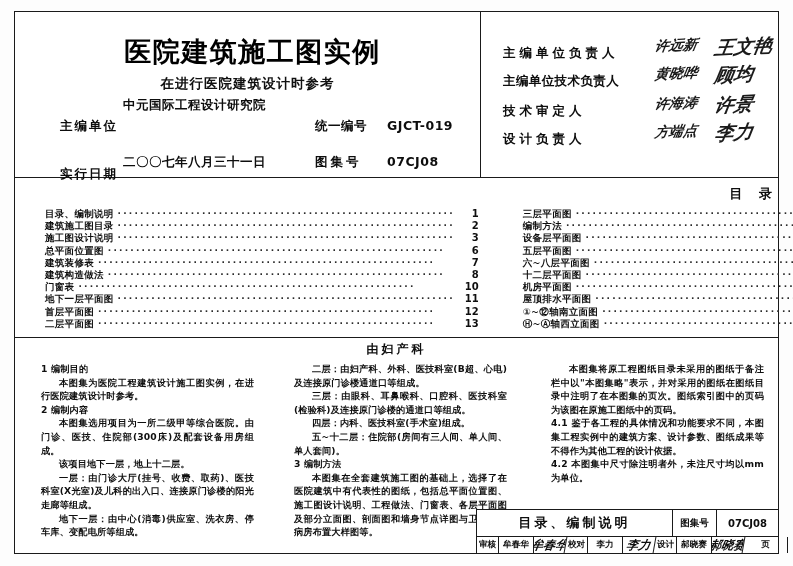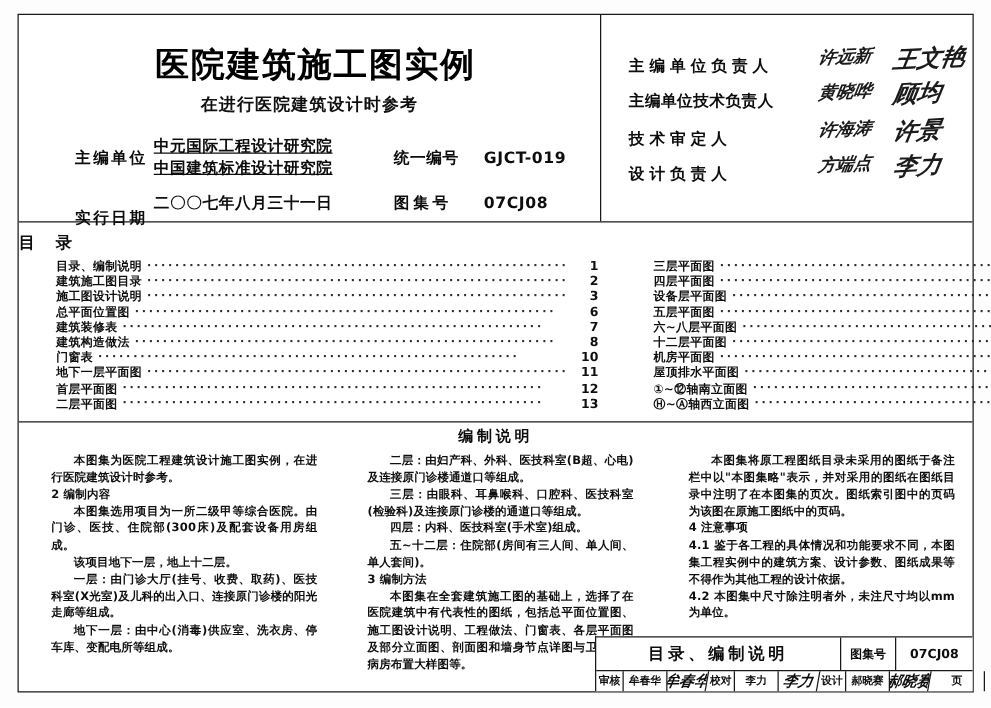--- a/index.html
+++ b/index.html
@@ -80,21 +80,21 @@
   }
 
   .meta-row {
     position: absolute;
     font-size: 12.5px;
     font-weight: bold;
     color: #0d0d0d;
     letter-spacing: 0.5px;
   }
   .lbl-unit   { left: 45px;  top: 106px; letter-spacing: 2px; text-align: center; }
-  .val-unit   { left: 108px; top: 96px;  line-height: 17px; letter-spacing: 0.5px; text-decoration: underline;}
+  .val-unit   { left: 108px; top: 84px;  line-height: 17px; letter-spacing: 0.5px;}
   .lbl-date   { left: 45px;  top: 154px; letter-spacing: 2px; }
   .val-date   { left: 108px; top: 142px; letter-spacing: 0.5px; }
   .lbl-code   { left: 300px; top: 106px; letter-spacing: 0.5px;}
   .val-code   { left: 372px; top: 106px; font-family: "DejaVu Sans", sans-serif; letter-spacing: 0.5px;}
   .lbl-atlas  { left: 300px; top: 142px; letter-spacing: 3px;}
   .val-atlas  { left: 372px; top: 142px; font-family: "DejaVu Sans", sans-serif; letter-spacing: 0.5px;}
 
   
   .sig-row {
     position: absolute;
@@ -129,21 +129,21 @@
   .toc-band {
     position: absolute;
     left: 0;
     top: 166px;
     width: 100%;
     height: 160px;
     box-sizing: border-box;
     border-bottom: 1.4px solid #1a1a1a;
   }
   .section-heading {
-    text-align: left;
+    text-align: right;
     font-size: 13px;
     font-weight: bold;
     letter-spacing: 6px;
     padding-top: 7px;
     color: #0d0d0d;
   }
   .toc-cols {
     position: absolute;
     left: 0; right: 0;
     top: 30px;
@@ -313,21 +313,20 @@
 
     <div class="header-band">
 
       <div class="header-left">
         <div class="main-title">医院建筑施工图实例</div>
         <div class="sub-title">在进行医院建筑设计时参考</div>
 
         <div class="meta-row lbl-unit">主编单位</div>
         <div class="meta-row val-unit">
           <div>中元国际工程设计研究院</div>
-          <div>中国建筑标准设计研究院</div>
         </div>
 
         <div class="meta-row lbl-date">实行日期</div>
         <div class="meta-row val-date">二〇〇七年八月三十一日</div>
 
         <div class="meta-row lbl-code">统一编号</div>
         <div class="meta-row val-code">GJCT-019</div>
 
         <div class="meta-row lbl-atlas">图集号</div>
         <div class="meta-row val-atlas">07CJ08</div>
@@ -411,21 +410,21 @@
               <span class="toc-dots">····························································</span>
               <span class="toc-page">13</span>
             </div>
           </div>
         <div class="toc-col">
             <div class="toc-item">
               <span class="toc-text">三层平面图</span>
               <span class="toc-dots">····························································</span>
             </div>
             <div class="toc-item">
-              <span class="toc-text">四层平面图</span>
+              <span class="toc-text">编制方法</span>
               <span class="toc-dots">····························································</span>
             </div>
             <div class="toc-item">
               <span class="toc-text">设备层平面图</span>
               <span class="toc-dots">····························································</span>
             </div>
             <div class="toc-item">
               <span class="toc-text">五层平面图</span>
               <span class="toc-dots">····························································</span>
             </div>
@@ -451,41 +450,41 @@
             </div>
             <div class="toc-item">
               <span class="toc-text">Ⓗ~Ⓐ轴西立面图</span>
               <span class="toc-dots">····························································</span>
             </div>
           </div>
 
       </div>
     </div>
 
-    <div class="notes-heading">编制说明</div>
+    <div class="notes-heading">由妇产科</div>
     <div class="notes-cols">
       <div class="notes-col">
+          <p class="np">1 编制目的</p>
           <p class="np ind">本图集为医院工程建筑设计施工图实例，在进行医院建筑设计时参考。</p>
           <p class="np">2 编制内容</p>
           <p class="np ind">本图集选用项目为一所二级甲等综合医院。由门诊、医技、住院部(300床)及配套设备用房组成。</p>
           <p class="np ind">该项目地下一层，地上十二层。</p>
           <p class="np ind">一层：由门诊大厅(挂号、收费、取药)、医技科室(X光室)及儿科的出入口、连接原门诊楼的阳光走廊等组成。</p>
           <p class="np ind">地下一层：由中心(消毒)供应室、洗衣房、停车库、变配电所等组成。</p>
         </div>
       <div class="notes-col">
           <p class="np ind">二层：由妇产科、外科、医技科室(B超、心电)及连接原门诊楼通道口等组成。</p>
           <p class="np ind">三层：由眼科、耳鼻喉科、口腔科、医技科室(检验科)及连接原门诊楼的通道口等组成。</p>
           <p class="np ind">四层：内科、医技科室(手术室)组成。</p>
           <p class="np ind">五~十二层：住院部(房间有三人间、单人间、单人套间)。</p>
           <p class="np">3 编制方法</p>
           <p class="np ind">本图集在全套建筑施工图的基础上，选择了在医院建筑中有代表性的图纸，包括总平面位置图、施工图设计说明、工程做法、门窗表、各层平面图及部分立面图、剖面图和墙身节点详图与卫生间、病房布置大样图等。</p>
         </div>
       <div class="notes-col">
           <p class="np ind">本图集将原工程图纸目录未采用的图纸于备注栏中以"本图集略"表示，并对采用的图纸在图纸目录中注明了在本图集的页次。图纸索引图中的页码为该图在原施工图纸中的页码。</p>
-          <p class="np">4 注意事项</p>
           <p class="np">4.1 鉴于各工程的具体情况和功能要求不同，本图集工程实例中的建筑方案、设计参数、图纸成果等不得作为其他工程的设计依据。</p>
           <p class="np">4.2 本图集中尺寸除注明者外，未注尺寸均以mm为单位。</p>
         </div>
     </div>
 
     <div class="titleblock">
       <div class="tb-top">
         <div class="tb-name">目录、编制说明</div>
         <div class="tb-atlas-lbl">图集号</div>
         <div class="tb-atlas-val">07CJ08</div>

